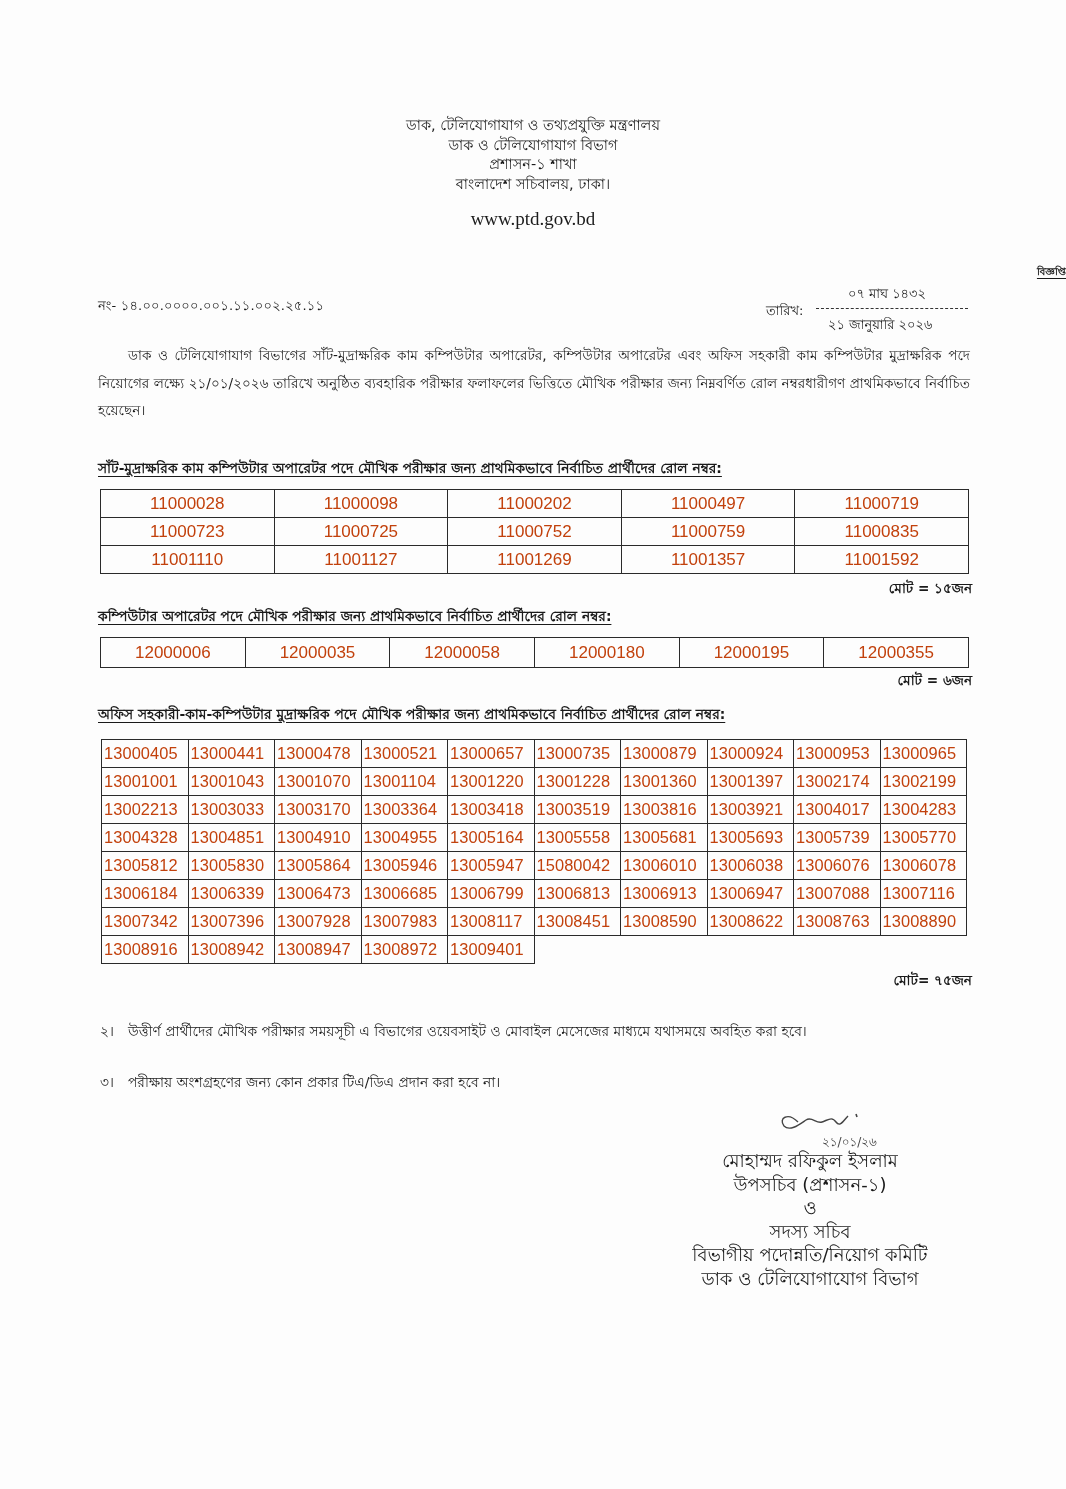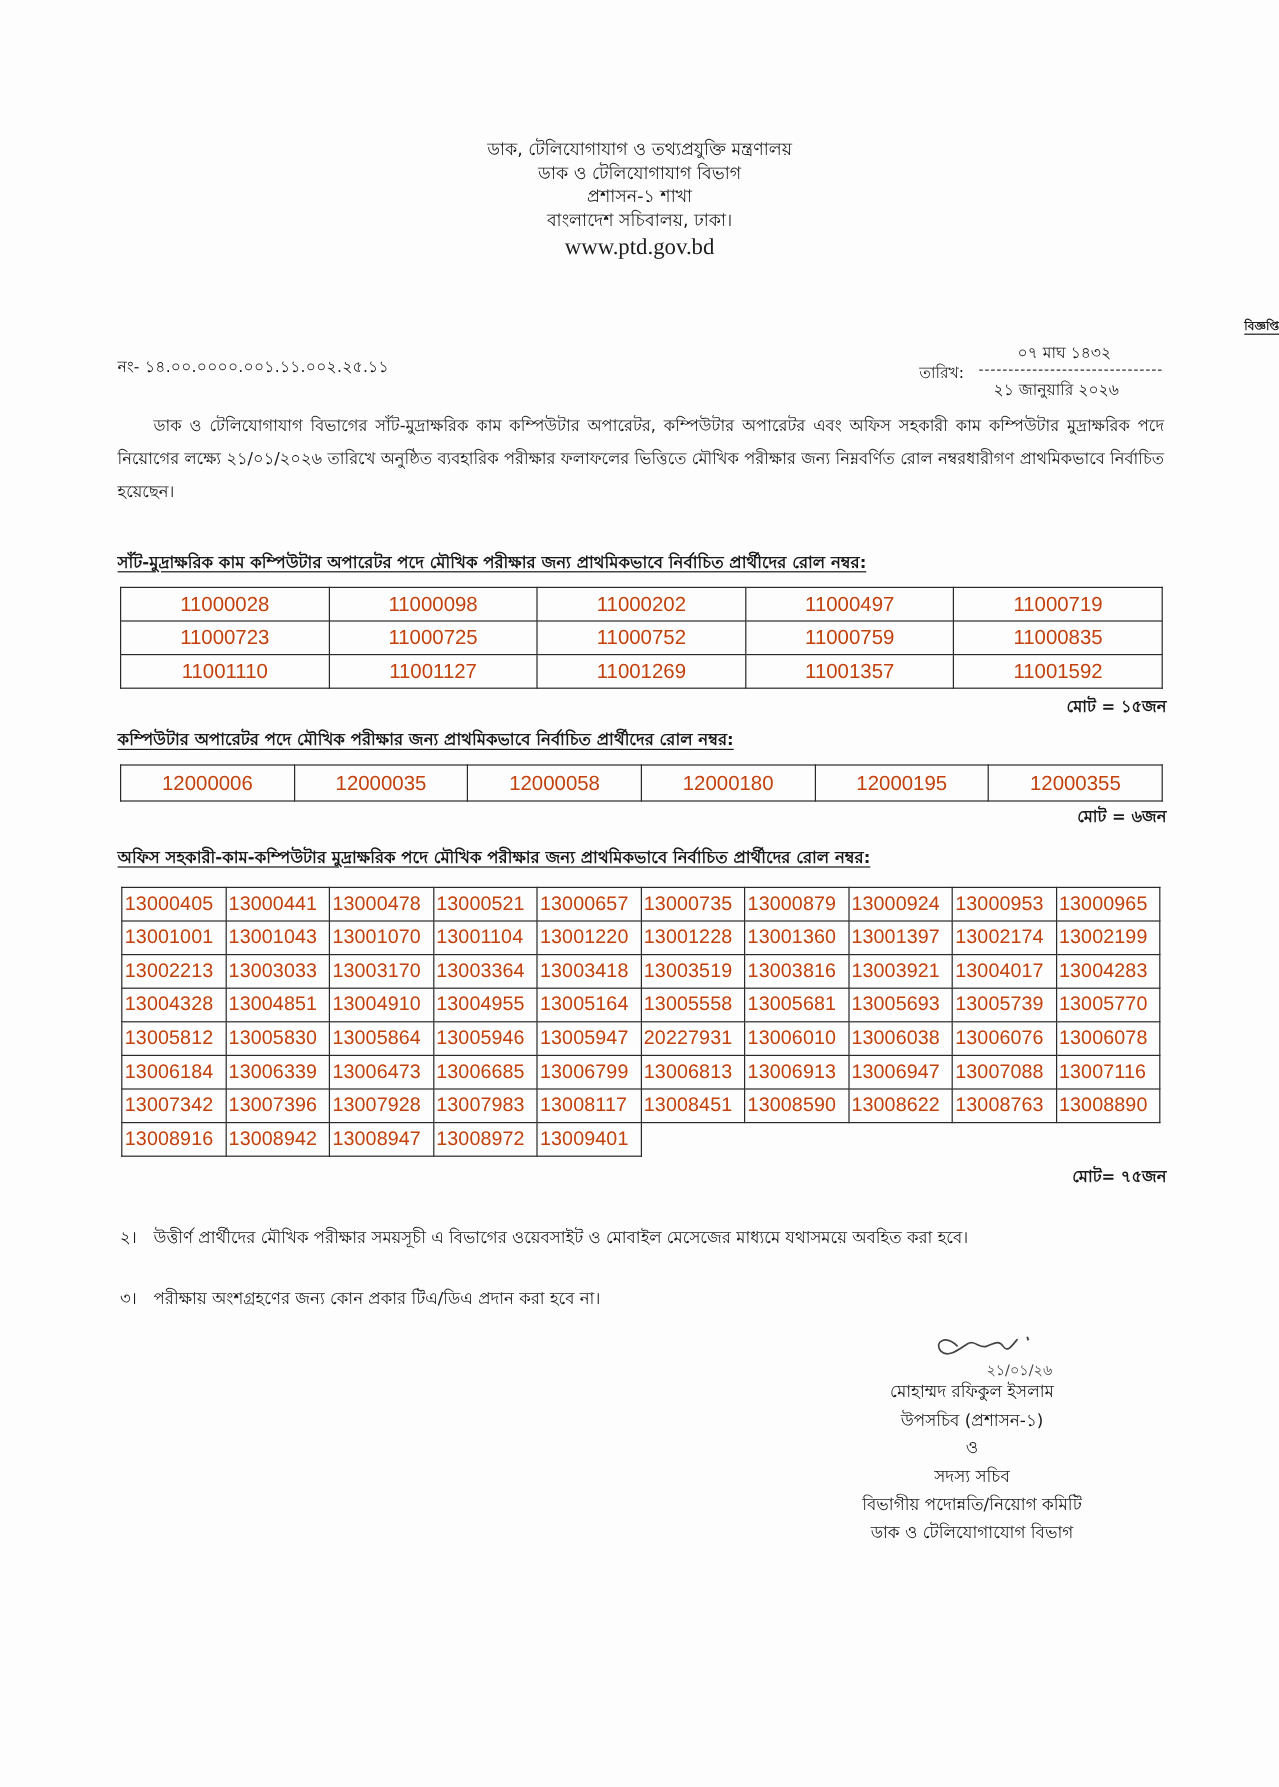--- a/index.html
+++ b/index.html
@@ -15,21 +15,21 @@
   
   .header {
     position: absolute; left: 0; right: 0; top: 116px;
     text-align: center;
     font-size: 14.5px; line-height: 19.5px;
     color: #1c1c1c;
   }
   .header .line { display: block; }
   .header .url {
     font-family: "Liberation Serif", "DejaVu Serif", serif;
-    font-size: 19px; line-height: 26px; margin-top: 0px;
+    font-size: 19px; line-height: 26px; margin-top: 12px;
   }
 
   .notice-title {
     position: absolute; left: 0; right: 0; top: 264px;
     text-align: right; font-weight: bold; font-size: 10px;
     text-decoration: underline; text-underline-offset: 3px;
   }
 
   .memo-no {
     position: absolute; left: 98px; top: 296px;
@@ -81,21 +81,21 @@
   .point {
     position: absolute; left: 100px; font-size: 13.8px;
   }
   .point .num { display: inline-block; width: 28px; }
 
   .signature {
     position: absolute; left: 770px; top: 1104px; width: 140px; height: 50px;
   }
   .sign-block {
     position: absolute; left: 650px; top: 1149px; width: 320px;
-    text-align: center; font-size: 14px; line-height: 23.6px;
+    text-align: center; font-size: 18px; line-height: 23.6px;
   }
 </style>
 </head>
 <body>
 
 <div class="page">
 
   <div class="header">
     <span class="line">ডাক, টেলিযোগাযাগ ও তথ্যপ্রযুক্তি মন্ত্রণালয়</span>
     <span class="line">ডাক ও টেলিযোগাযাগ বিভাগ</span>
@@ -210,21 +210,21 @@
           <td>13005693</td>
           <td>13005739</td>
           <td>13005770</td>
         </tr>
         <tr>
           <td>13005812</td>
           <td>13005830</td>
           <td>13005864</td>
           <td>13005946</td>
           <td>13005947</td>
-          <td>20227931</td>
+          <td>15080042</td>
           <td>13006010</td>
           <td>13006038</td>
           <td>13006076</td>
           <td>13006078</td>
         </tr>
         <tr>
           <td>13006184</td>
           <td>13006339</td>
           <td>13006473</td>
           <td>13006685</td>

